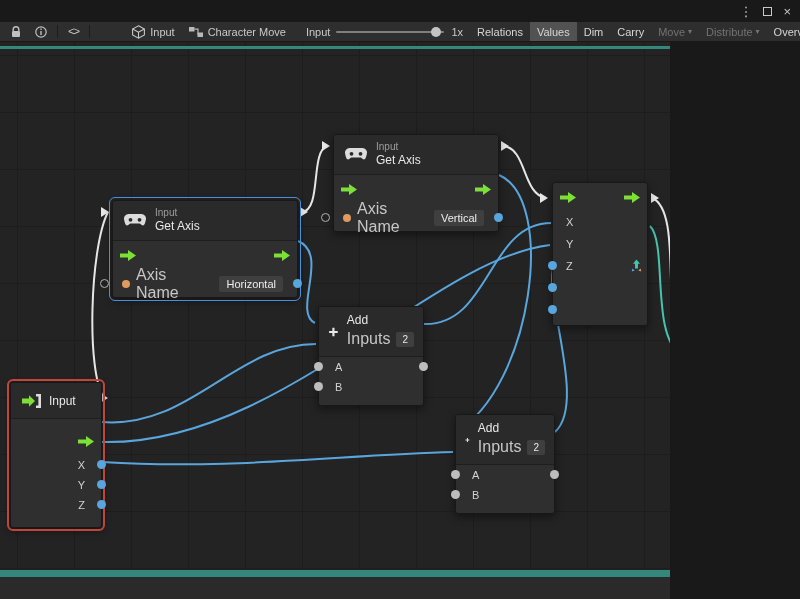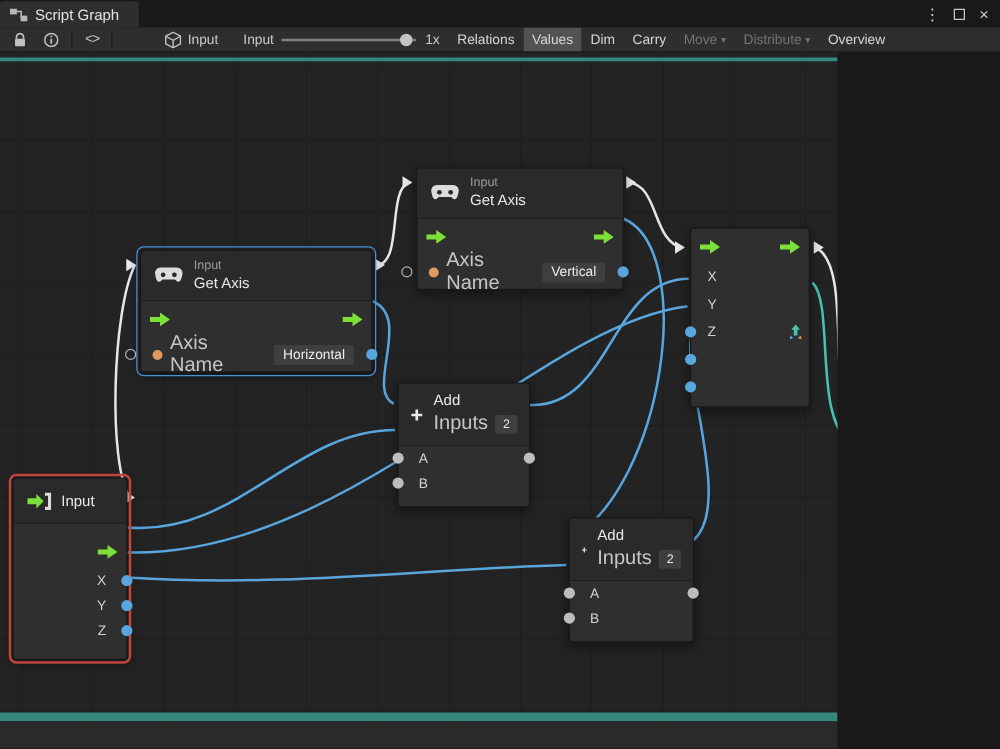--- a/index.html
+++ b/index.html
@@ -67,28 +67,20 @@
   .add-header{display:flex;align-items:center;gap:8px;height:50px;padding:0 9px;border-bottom:1px solid #1e1e1e;background:#2a2a2a;border-radius:3px 3px 0 0;}
   .mini-vec{position:absolute;z-index:3;}
   .output-body{padding:8px 0 0 7px;display:flex;flex-direction:column;gap:8px;align-items:flex-start;}
 </style>
 </head>
 <body>
 
 <div id="app">
 
   <div class="tabbar">
-    <div class="tab">
-      <svg width="14" height="12" viewBox="0 0 14 12">
-          <rect x="0" y="1" width="5.5" height="4.5" fill="#b9b9b9"></rect>
-          <rect x="8.5" y="6.5" width="5.5" height="4.5" fill="#b9b9b9"></rect>
-          <path d="M5.5 3.2h3.5v5.5" stroke="#b9b9b9" stroke-width="1.2" fill="none"></path>
-        </svg>
-      <span>Script Graph</span>
-    </div>
     <div class="tab-right">
       <span class="glyph">⋮</span>
       <span class="maxbox"></span>
       <span class="glyph">×</span>
     </div>
   </div>
 
   <div class="toolbar">
     <span class="tbitem">
       <svg width="10" height="12" viewBox="0 0 10 12">
@@ -105,20 +97,28 @@
     </span>
     <span class="tbsep"></span>
     <span class="tbitem code-glyph">&lt;&gt;</span>
     <span class="tbsep"></span>
     <span class="tbitem" style="margin-left:32px">
       <svg width="13" height="14" viewBox="0 0 13 14">
           <path d="M6.5.8 12.4 4v6L6.5 13.2.6 10V4z" fill="none" stroke="#c8c8c8" stroke-width="1.1"></path>
           <path d="M.6 4 6.5 7.2 12.4 4M6.5 7.2v6" stroke="#c8c8c8" stroke-width="1.1" fill="none"></path>
         </svg>
       <span>Input</span>
+    </span>
+    <span class="tbitem">
+      <svg width="14" height="12" viewBox="0 0 14 12">
+          <rect x="0" y="1" width="5.5" height="4.5" fill="#b9b9b9"></rect>
+          <rect x="8.5" y="6.5" width="5.5" height="4.5" fill="#b9b9b9"></rect>
+          <path d="M5.5 3.2h3.5v5.5" stroke="#b9b9b9" stroke-width="1.2" fill="none"></path>
+        </svg>
+      <span>Character Move</span>
     </span>
     <span class="tbitem" style="margin-left:6px;padding-right:2px">Input</span>
     <span class="slider-track">
       <span class="slider-handle"></span>
     </span>
     <span class="tbitem" style="padding-left:3px">1x</span>
     <span class="tb-btn">Relations</span>
     <span class="tb-btn active">Values</span>
     <span class="tb-btn">Dim</span>
     <span class="tb-btn">Carry</span>

